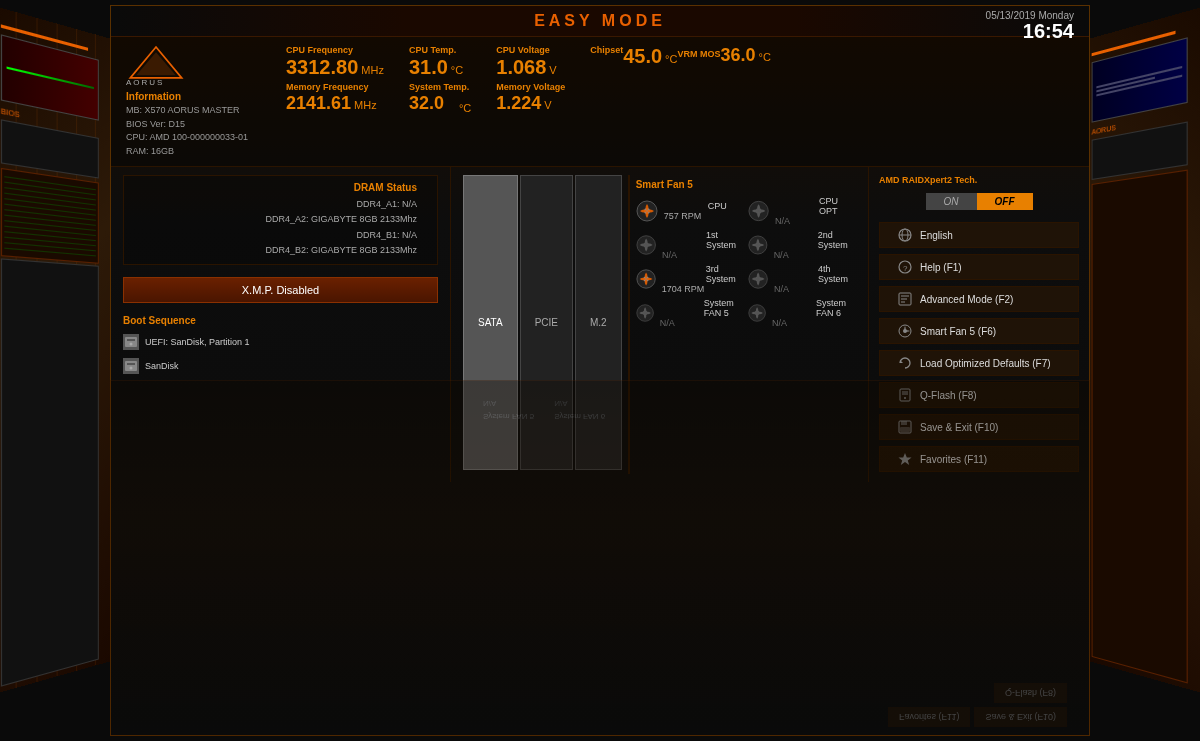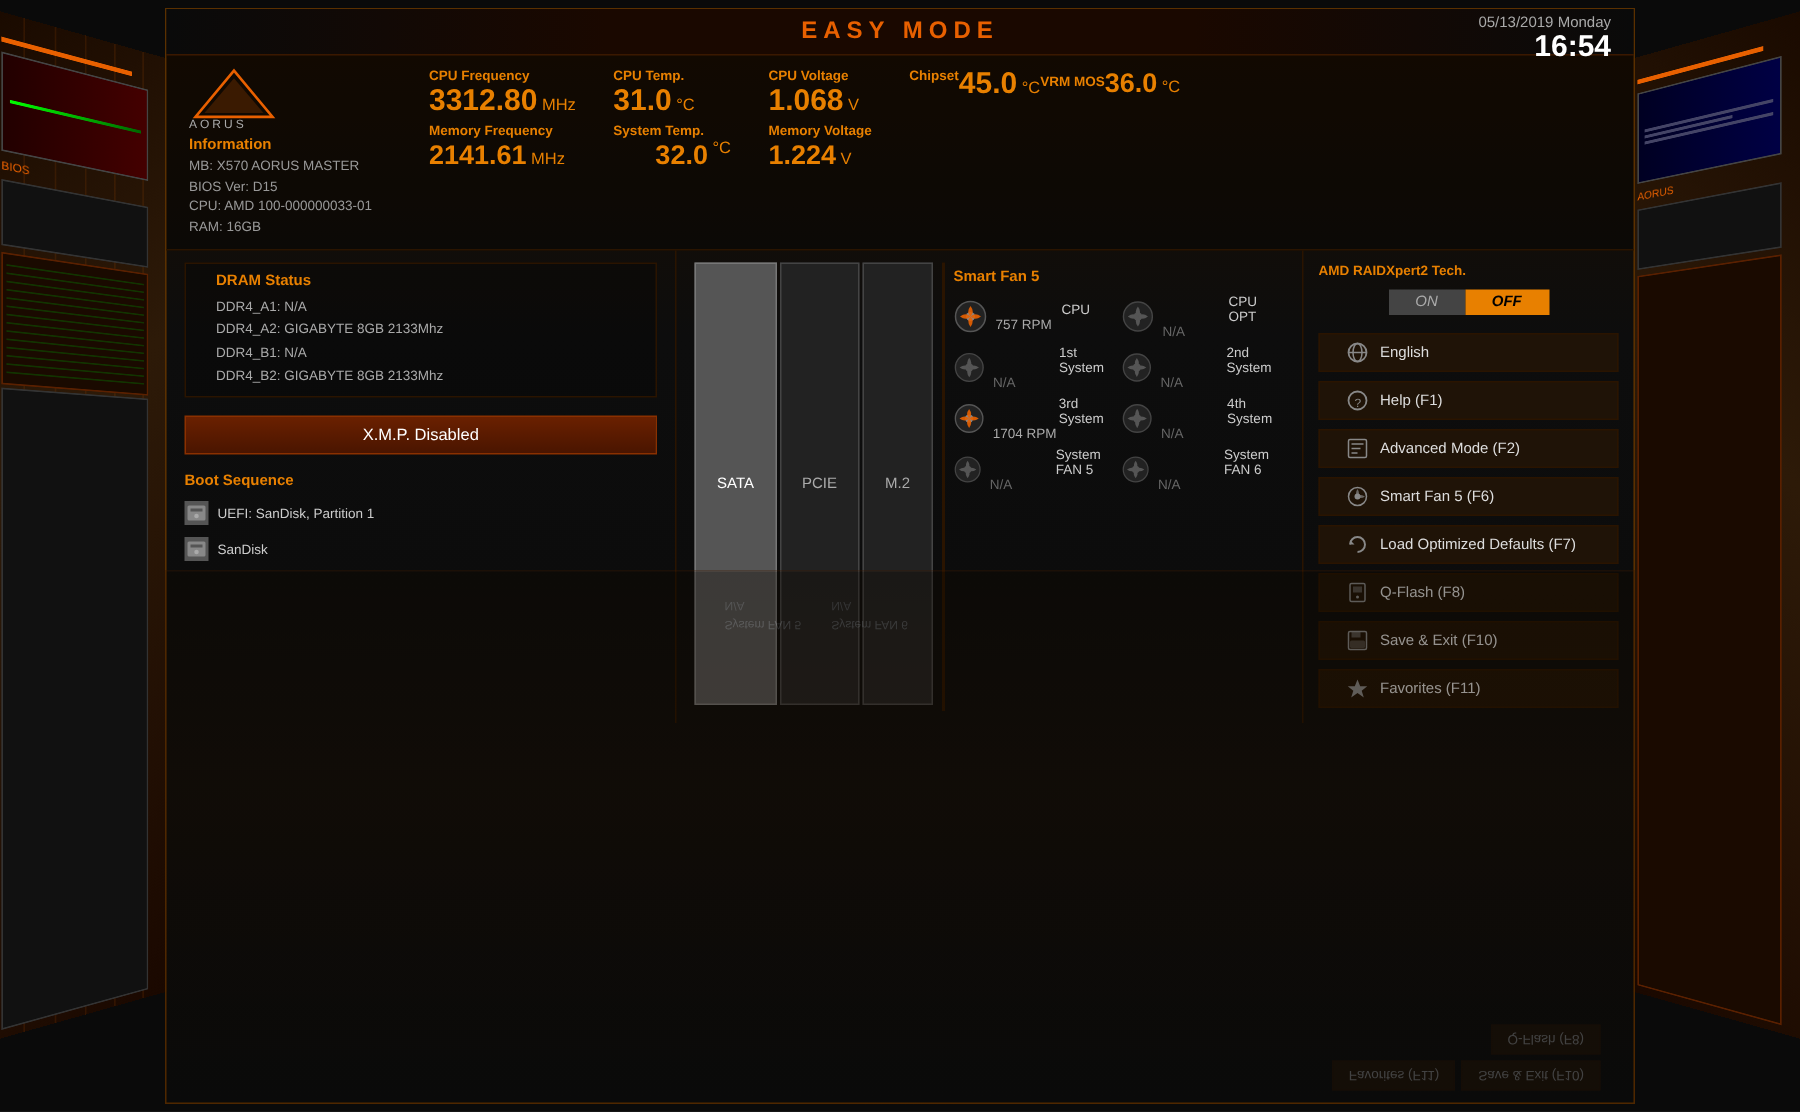--- a/index.html
+++ b/index.html
@@ -194,20 +194,21 @@
       color: #e88000;
       font-size: 10px;
       font-weight: bold;
       margin-bottom: 4px;
     }
 
     .dram-status {
       background: rgba(0,0,0,0.2);
       padding: 6px 20px;
       border: 1px solid #2a1400;
+      text-align: right;
     }
 
     .dram-item {
       color: #aaa;
       font-size: 9px;
       line-height: 1.7;
     }
 
     .xmp-button {
       background: linear-gradient(180deg, #6a2000 0%, #4a1500 100%);
@@ -497,21 +498,21 @@
         </div>
       </div>
 
       <div class="stat-group">
         <div class="stat-label">CPU Temp.</div>
         <div style="display:flex;align-items:baseline;gap:3px;">
           <div class="stat-value">31.0</div>
           <span class="stat-value-small">°C</span>
         </div>
         <div class="stat-label2">System Temp.</div>
-        <div style="display:flex;align-items:flex-start;gap:3px;margin-left:28px;">
+        <div style="display:flex;align-items:flex-end;gap:15px;">
           <div class="stat-value2">32.0</div>
           <span class="stat-value-small">°C</span>
         </div>
       </div>
 
       <div class="stat-group">
         <div class="stat-label">CPU Voltage</div>
         <div style="display:flex;align-items:baseline;gap:3px;">
           <div class="stat-value">1.068</div>
           <span class="stat-value-small">V</span>

